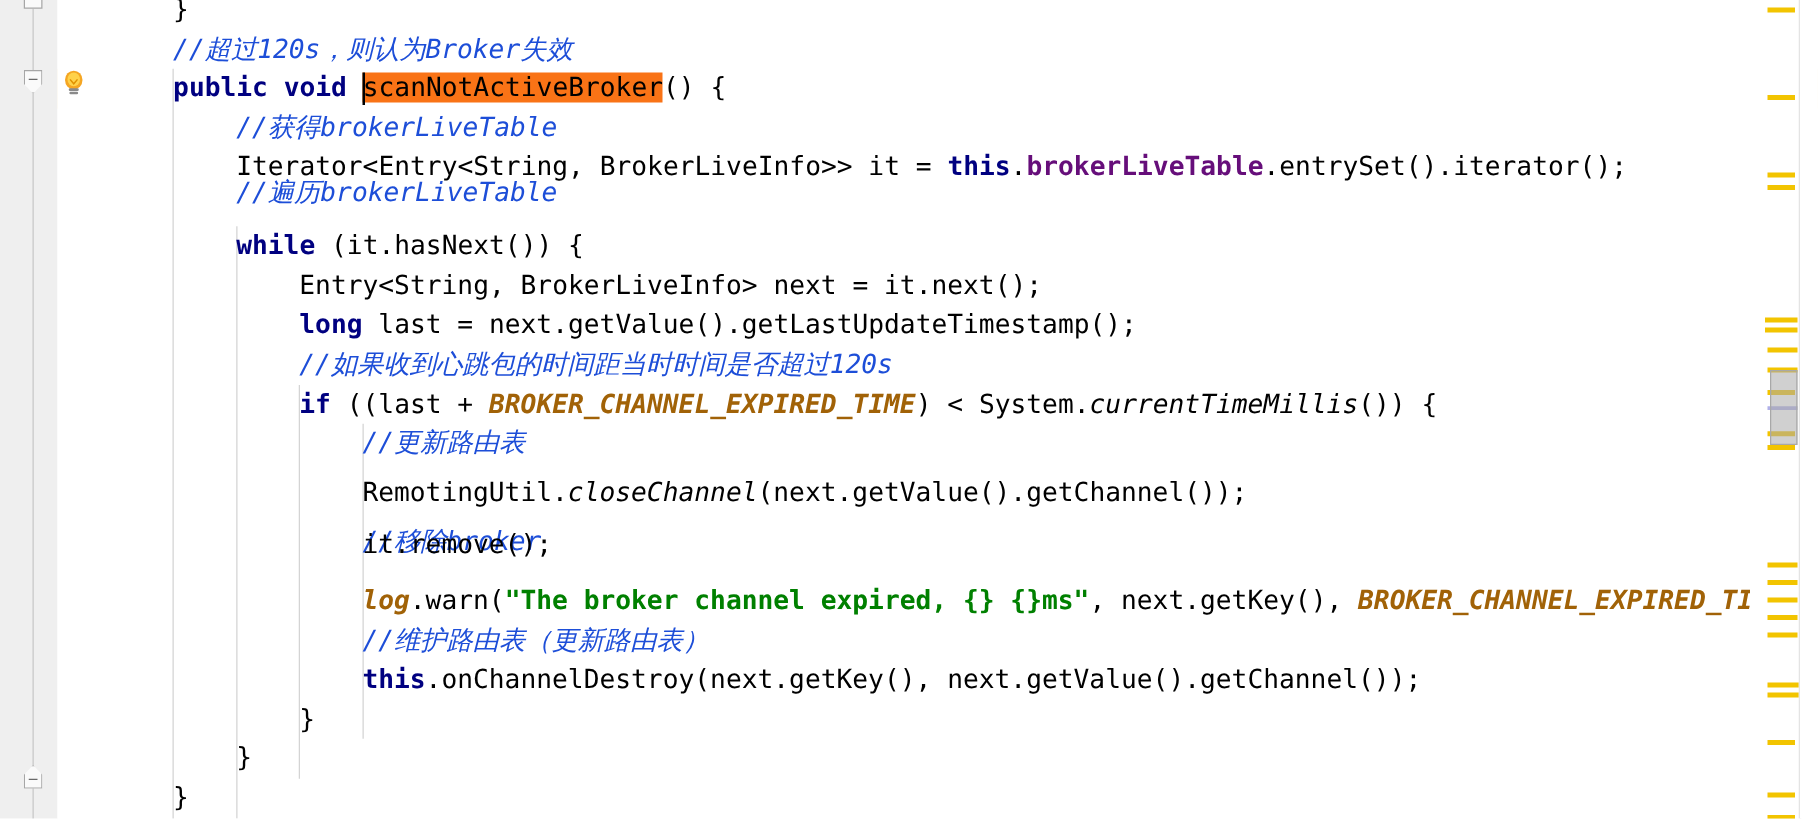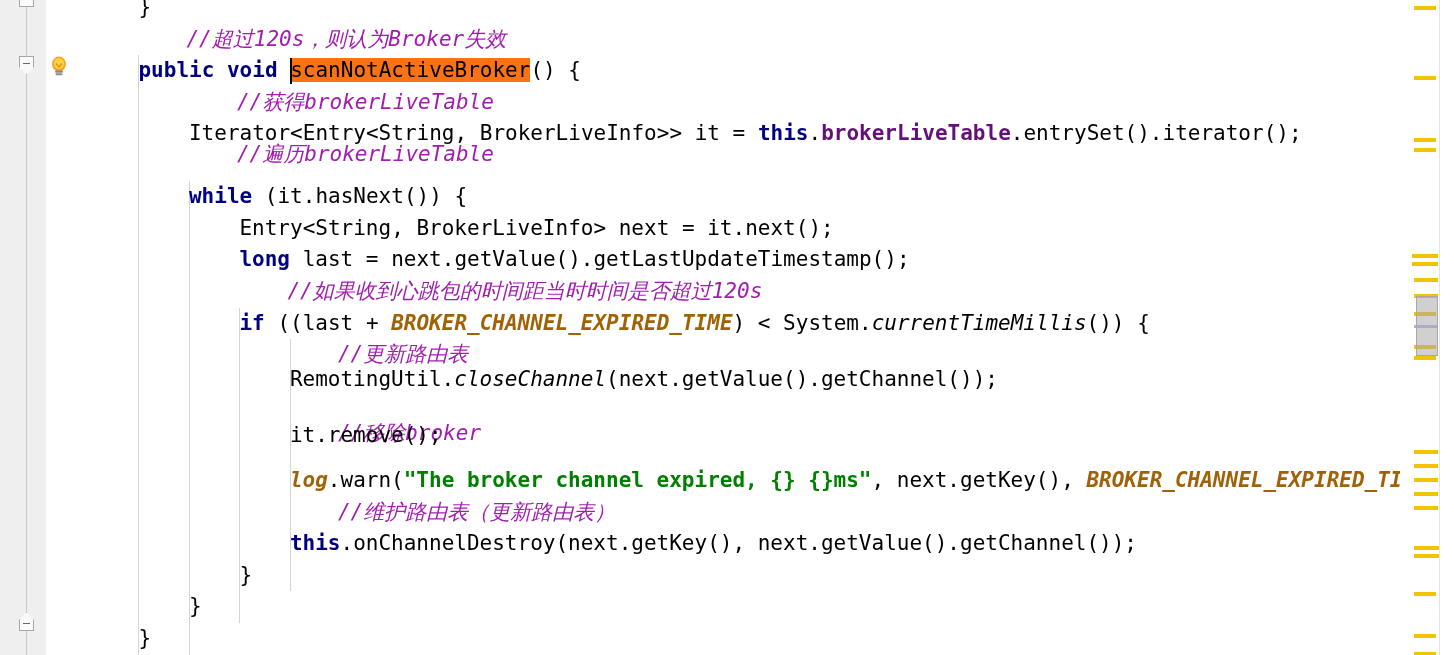--- a/index.html
+++ b/index.html
@@ -95,21 +95,21 @@
 
   
   .indent-guide {
     position: absolute;
     width: 1px;
     background: #d4d4d4;
   }
 
   
   .kw       { color: #000080; font-weight: bold; }
-  .cmt      { color: #a21caf; font-style: italic; margin-left: 48px; }
+  .cmt      { color: #1d4ed8; font-style: italic; }
   .str      { color: #008000; font-weight: bold; }
   .fld      { color: #660e7a; font-weight: bold; }
   .sfld     { color: #a16207; font-weight: bold; font-style: italic; }
   .smeth    { color: #000000; font-style: italic; }
   .plain    { color: #000000; }
 
   
   .sel-ident {
     background: #f97316;
   }
@@ -202,21 +202,21 @@
         <div class="code-line" style="top: 55.1px; padding-left: 50.48px;"><span class="kw">public void </span><span class="plain sel-ident">scanNotActiveBroker</span><span class="plain">() {</span></div>
         <div class="code-line" style="top: 86.65px; padding-left: 100.96px;"><span class="cmt">//获得brokerLiveTable</span></div>
         <div class="code-line" style="top: 118.2px; padding-left: 100.96px;"><span class="plain">Iterator&lt;Entry&lt;String, BrokerLiveInfo&gt;&gt; it = </span><span class="kw">this</span><span class="plain">.</span><span class="fld">brokerLiveTable</span><span class="plain">.entrySet().iterator();</span></div>
         <div class="code-line" style="top: 139px; padding-left: 100.96px;"><span class="cmt">//遍历brokerLiveTable</span></div>
         <div class="code-line" style="top: 181.3px; padding-left: 100.96px;"><span class="kw">while</span><span class="plain"> (it.hasNext()) {</span></div>
         <div class="code-line" style="top: 212.85px; padding-left: 151.44px;"><span class="plain">Entry&lt;String, BrokerLiveInfo&gt; next = it.next();</span></div>
         <div class="code-line" style="top: 244.4px; padding-left: 151.44px;"><span class="kw">long</span><span class="plain"> last = next.getValue().getLastUpdateTimestamp();</span></div>
         <div class="code-line" style="top: 275.95px; padding-left: 151.44px;"><span class="cmt">//如果收到心跳包的时间距当时时间是否超过120s</span></div>
         <div class="code-line" style="top: 307.5px; padding-left: 151.44px;"><span class="kw">if</span><span class="plain"> ((last + </span><span class="sfld">BROKER_CHANNEL_EXPIRED_TIME</span><span class="plain">) &lt; System.</span><span class="smeth">currentTimeMillis</span><span class="plain">()) {</span></div>
         <div class="code-line" style="top: 339.05px; padding-left: 201.92px;"><span class="cmt">//更新路由表</span></div>
-        <div class="code-line" style="top: 364px; padding-left: 201.92px;"><span class="plain">RemotingUtil.</span><span class="smeth">closeChannel</span><span class="plain">(next.getValue().getChannel());</span></div>
+        <div class="code-line" style="top: 379px; padding-left: 201.92px;"><span class="plain">RemotingUtil.</span><span class="smeth">closeChannel</span><span class="plain">(next.getValue().getChannel());</span></div>
         <div class="code-line" style="top: 418px; padding-left: 201.92px;"><span class="cmt">//移除broker</span></div>
         <div class="code-line" style="top: 420px; padding-left: 201.92px;"><span class="plain">it.remove();</span></div>
         <div class="code-line" style="top: 465.25px; padding-left: 201.92px;"><span class="sfld">log</span><span class="plain">.warn(</span><span class="str">"The broker channel expired, {} {}ms"</span><span class="plain">, next.getKey(), </span><span class="sfld">BROKER_CHANNEL_EXPIRED_TIME</span></div>
         <div class="code-line" style="top: 496.8px; padding-left: 201.92px;"><span class="cmt">//维护路由表（更新路由表）</span></div>
         <div class="code-line" style="top: 528.35px; padding-left: 201.92px;"><span class="kw">this</span><span class="plain">.onChannelDestroy(next.getKey(), next.getValue().getChannel());</span></div>
         <div class="code-line" style="top: 559.9px; padding-left: 151.44px;"><span class="plain">}</span></div>
         <div class="code-line" style="top: 591.45px; padding-left: 100.96px;"><span class="plain">}</span></div>
         <div class="code-line" style="top: 623px; padding-left: 50.48px;"><span class="plain">}</span></div>
         <div class="code-line" style="top: 654.55px; padding-left: 50.48px;"></div>
       </div>

